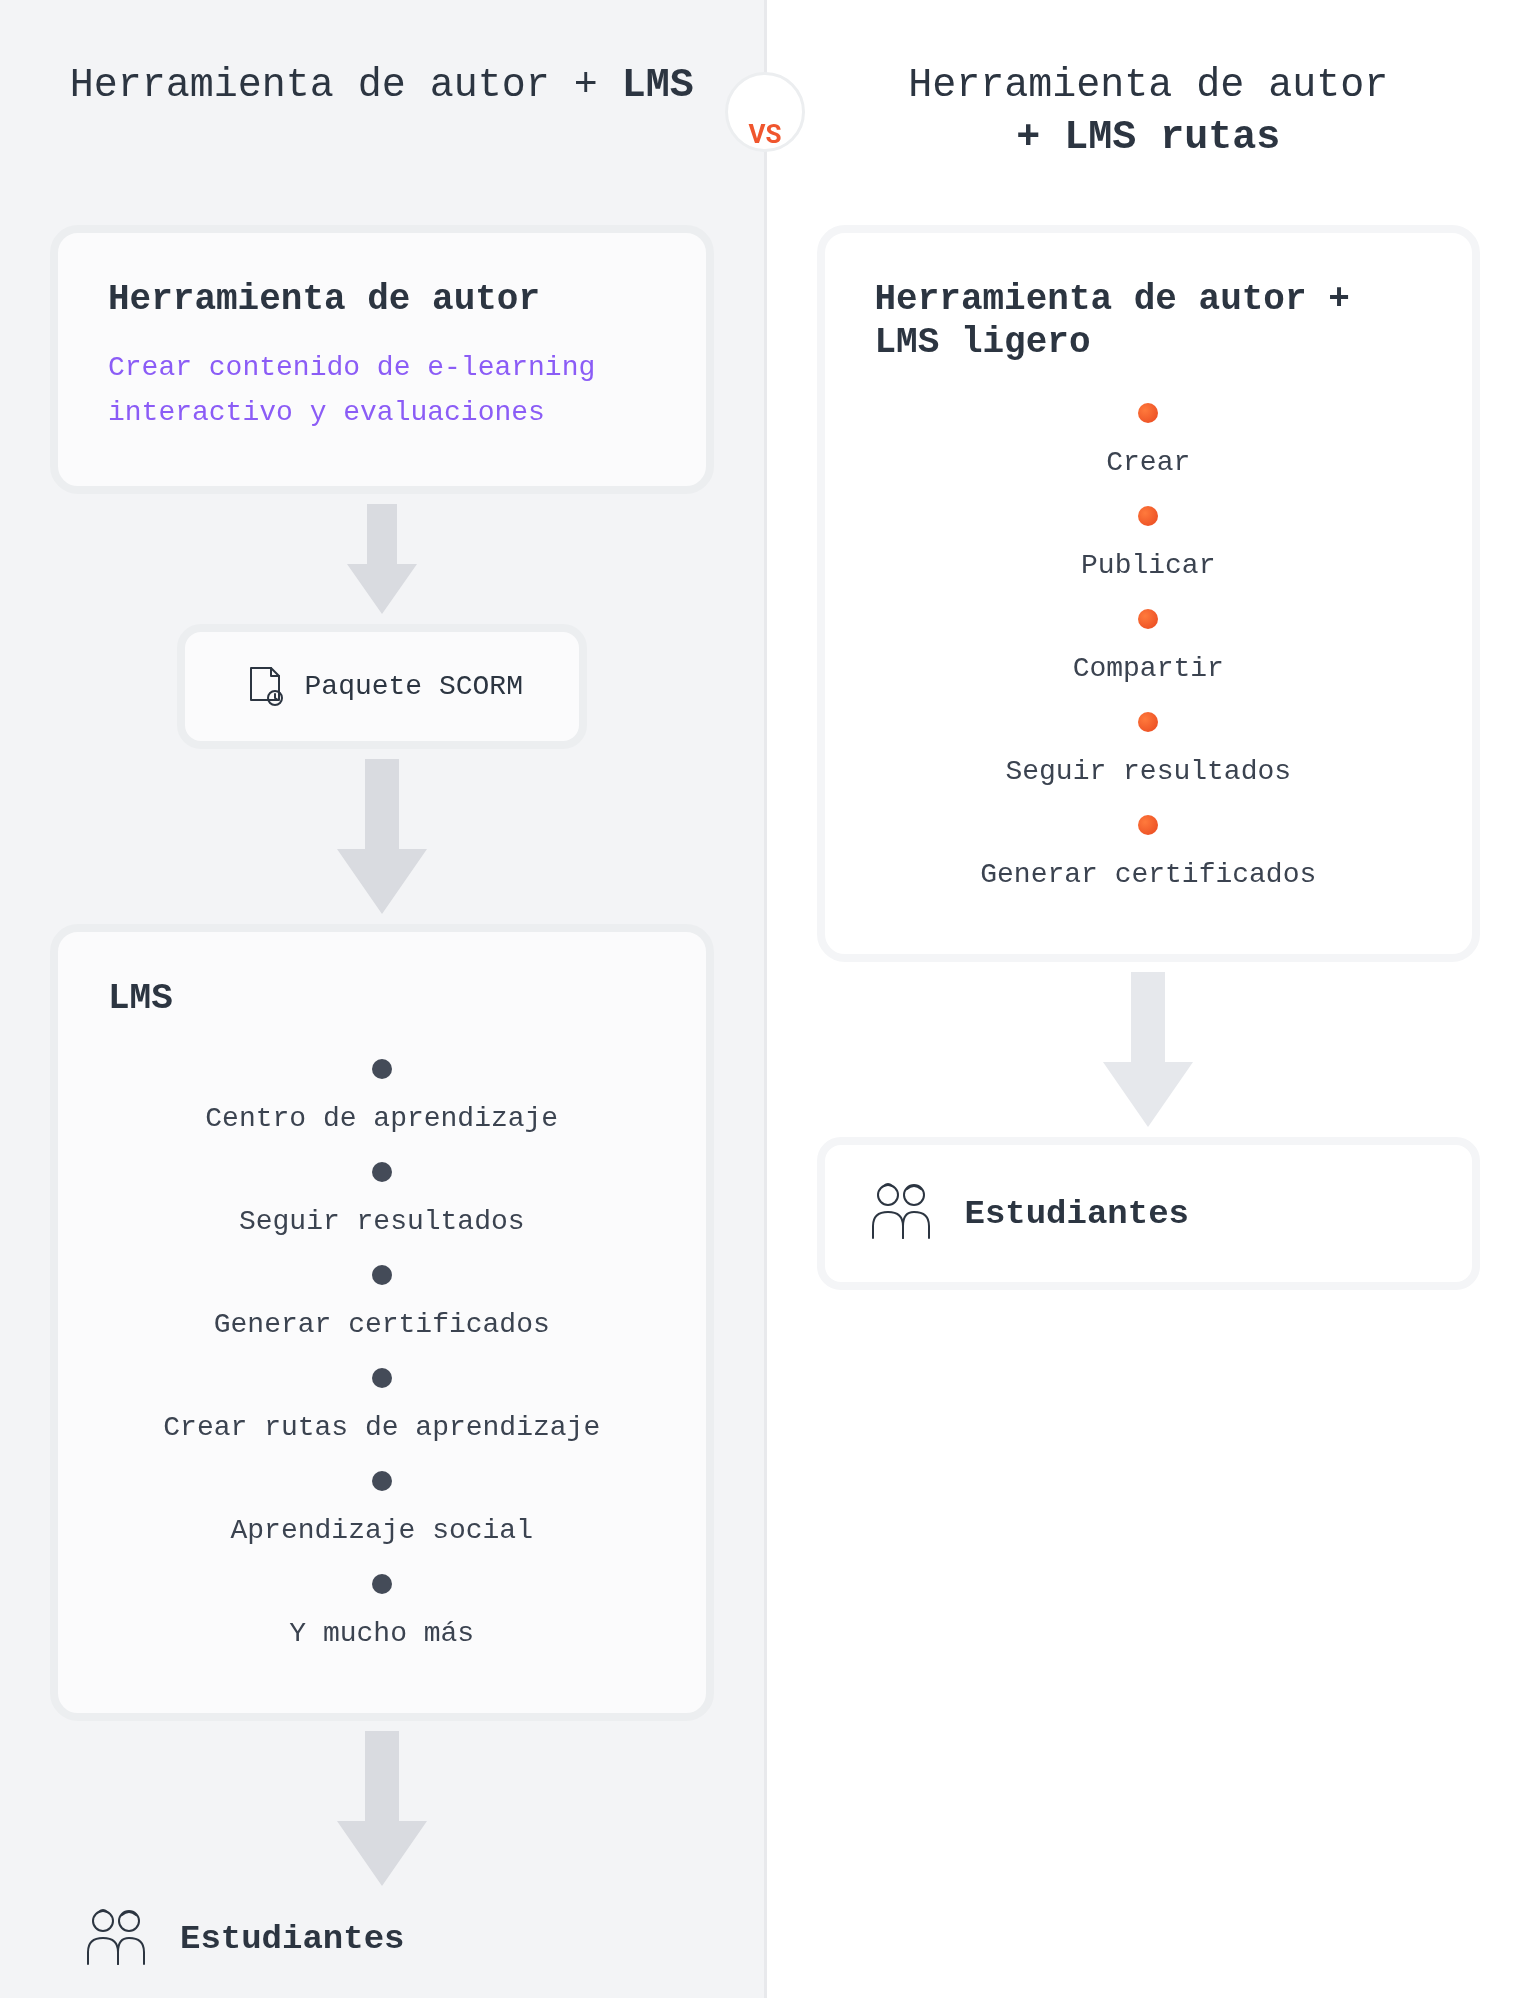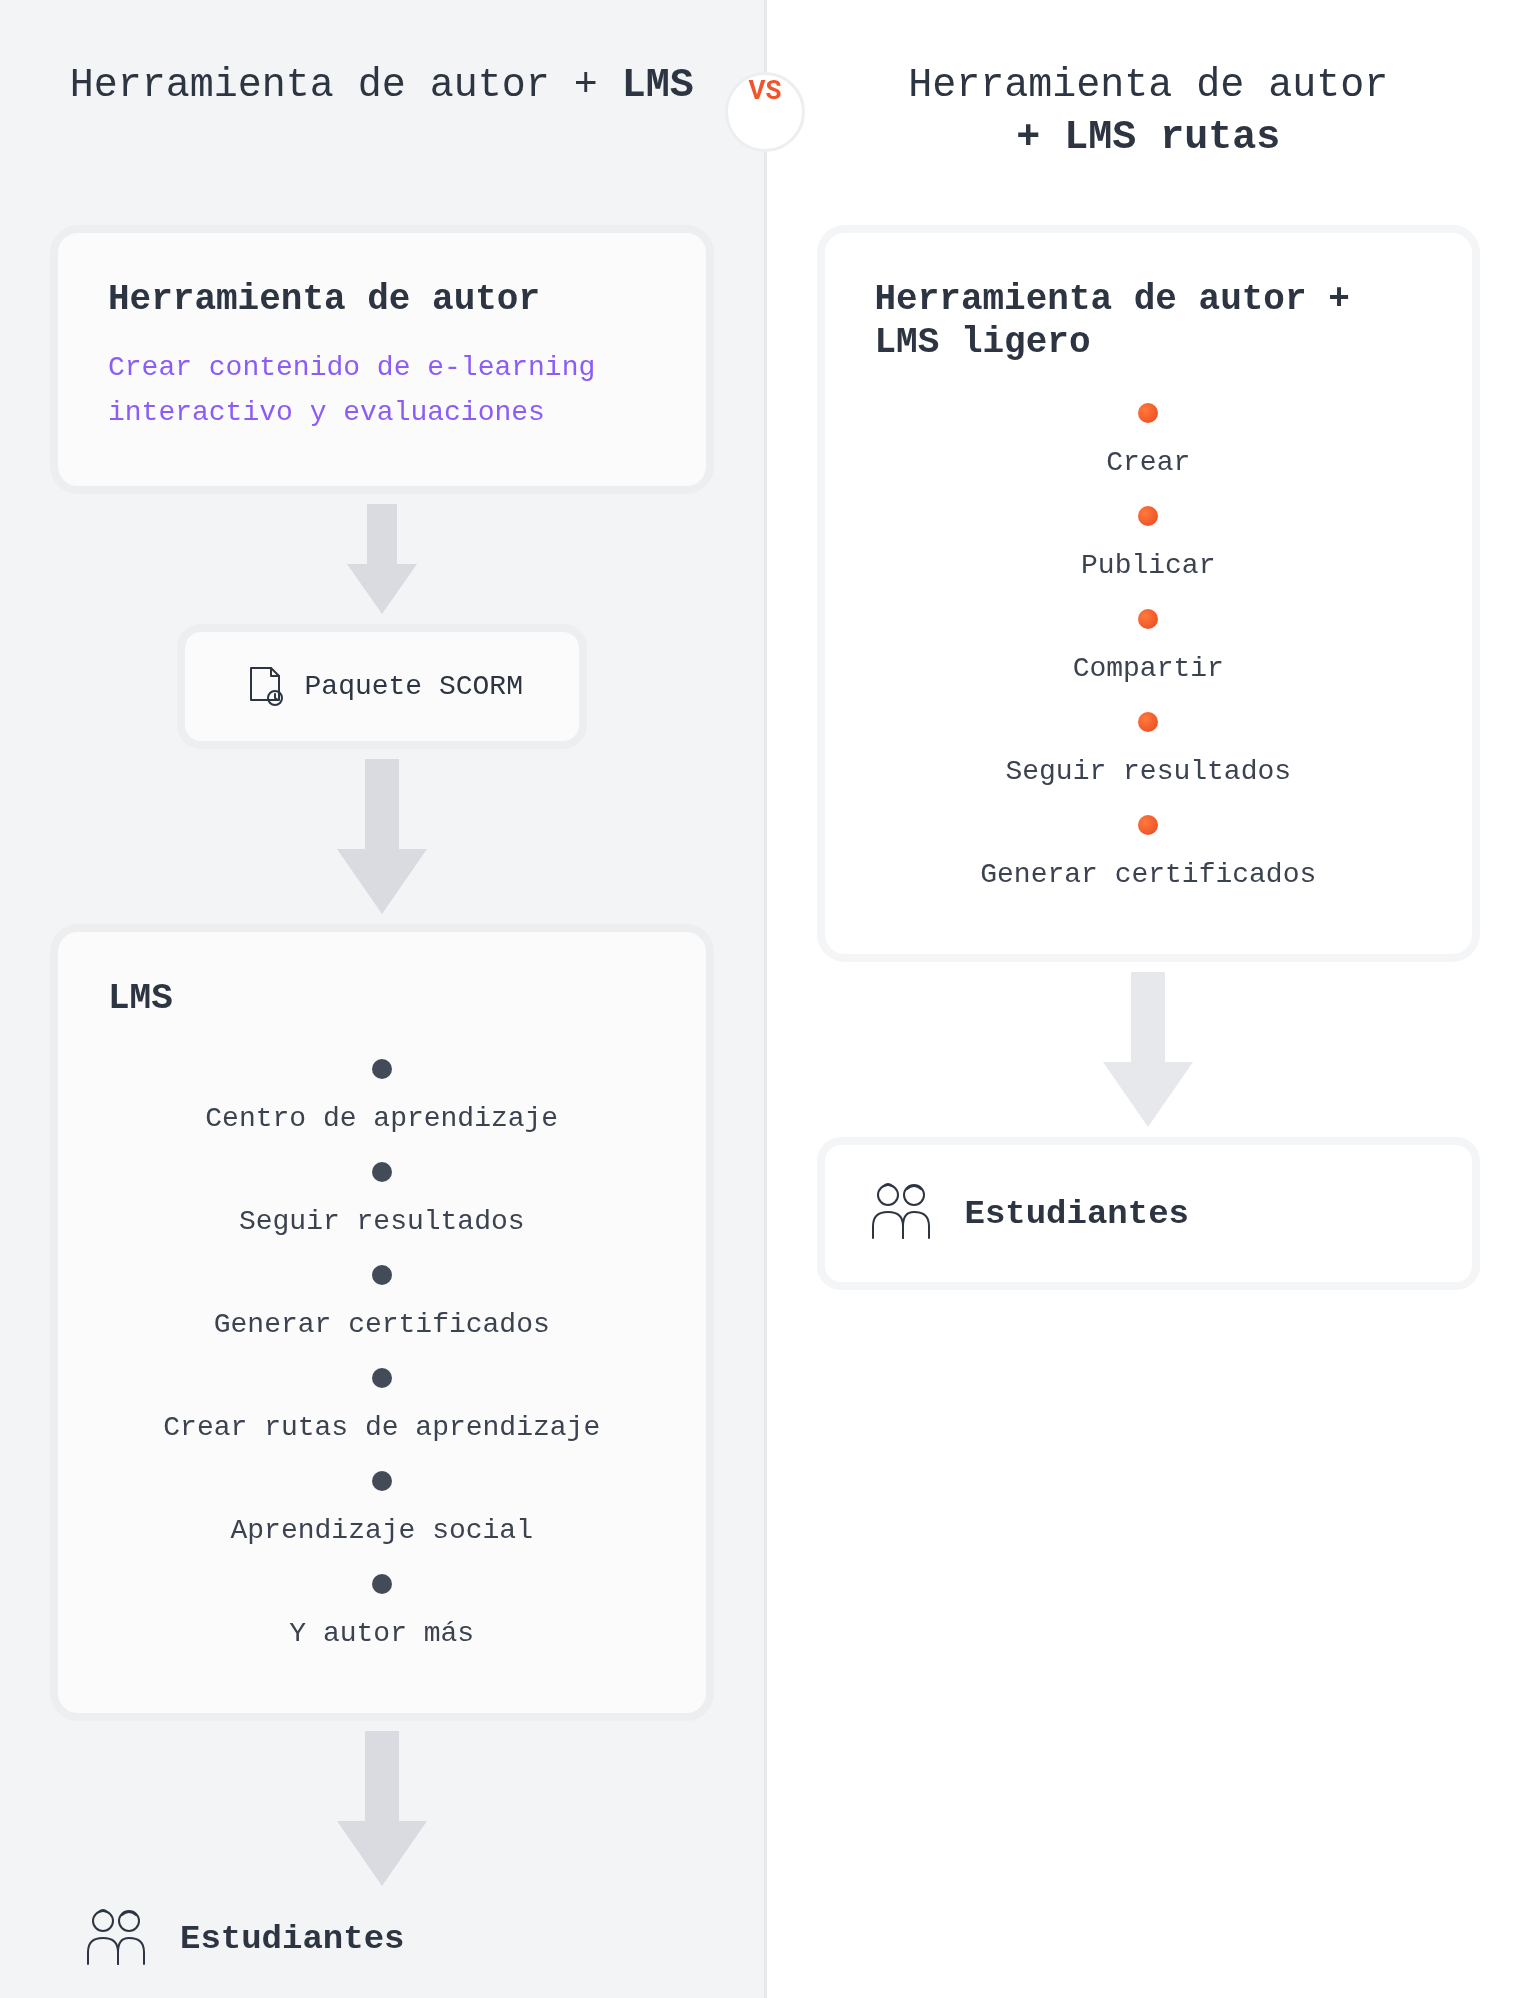--- a/index.html
+++ b/index.html
@@ -44,21 +44,21 @@
   position: absolute;
   top: 72px;
   left: 50%;
   transform: translateX(-50%);
   width: 80px;
   height: 80px;
   border-radius: 50%;
   background: #fff;
   border: 3px solid #eceef0;
   display: flex;
-  align-items: flex-start;
+  align-items: flex-end;
   justify-content: center;
   font-size: 26px;
   font-weight: 700;
   color: #f0562e;
   z-index: 10;
 }
 
 .card {
   border: 8px solid #eceef0;
   background: #ffffff;
@@ -209,21 +209,21 @@
         <li>
             <span class="bullet bullet-dark"></span>
             <span>Crear rutas de aprendizaje</span>
           </li>
         <li>
             <span class="bullet bullet-dark"></span>
             <span>Aprendizaje social</span>
           </li>
         <li>
             <span class="bullet bullet-dark"></span>
-            <span>Y autor más</span>
+            <span>Y mucho más</span>
           </li>
       </ul>
     </div>
 
     <div class="arrow-wrap">
       <span class="arrow-down">
         <svg width="90" height="155" viewBox="0 0 90 155">
             <path d="M28 0 H62 V90 H90 L45 155 L0 90 H28 Z" fill="#d9dbe0"></path>
           </svg>
       </span>

